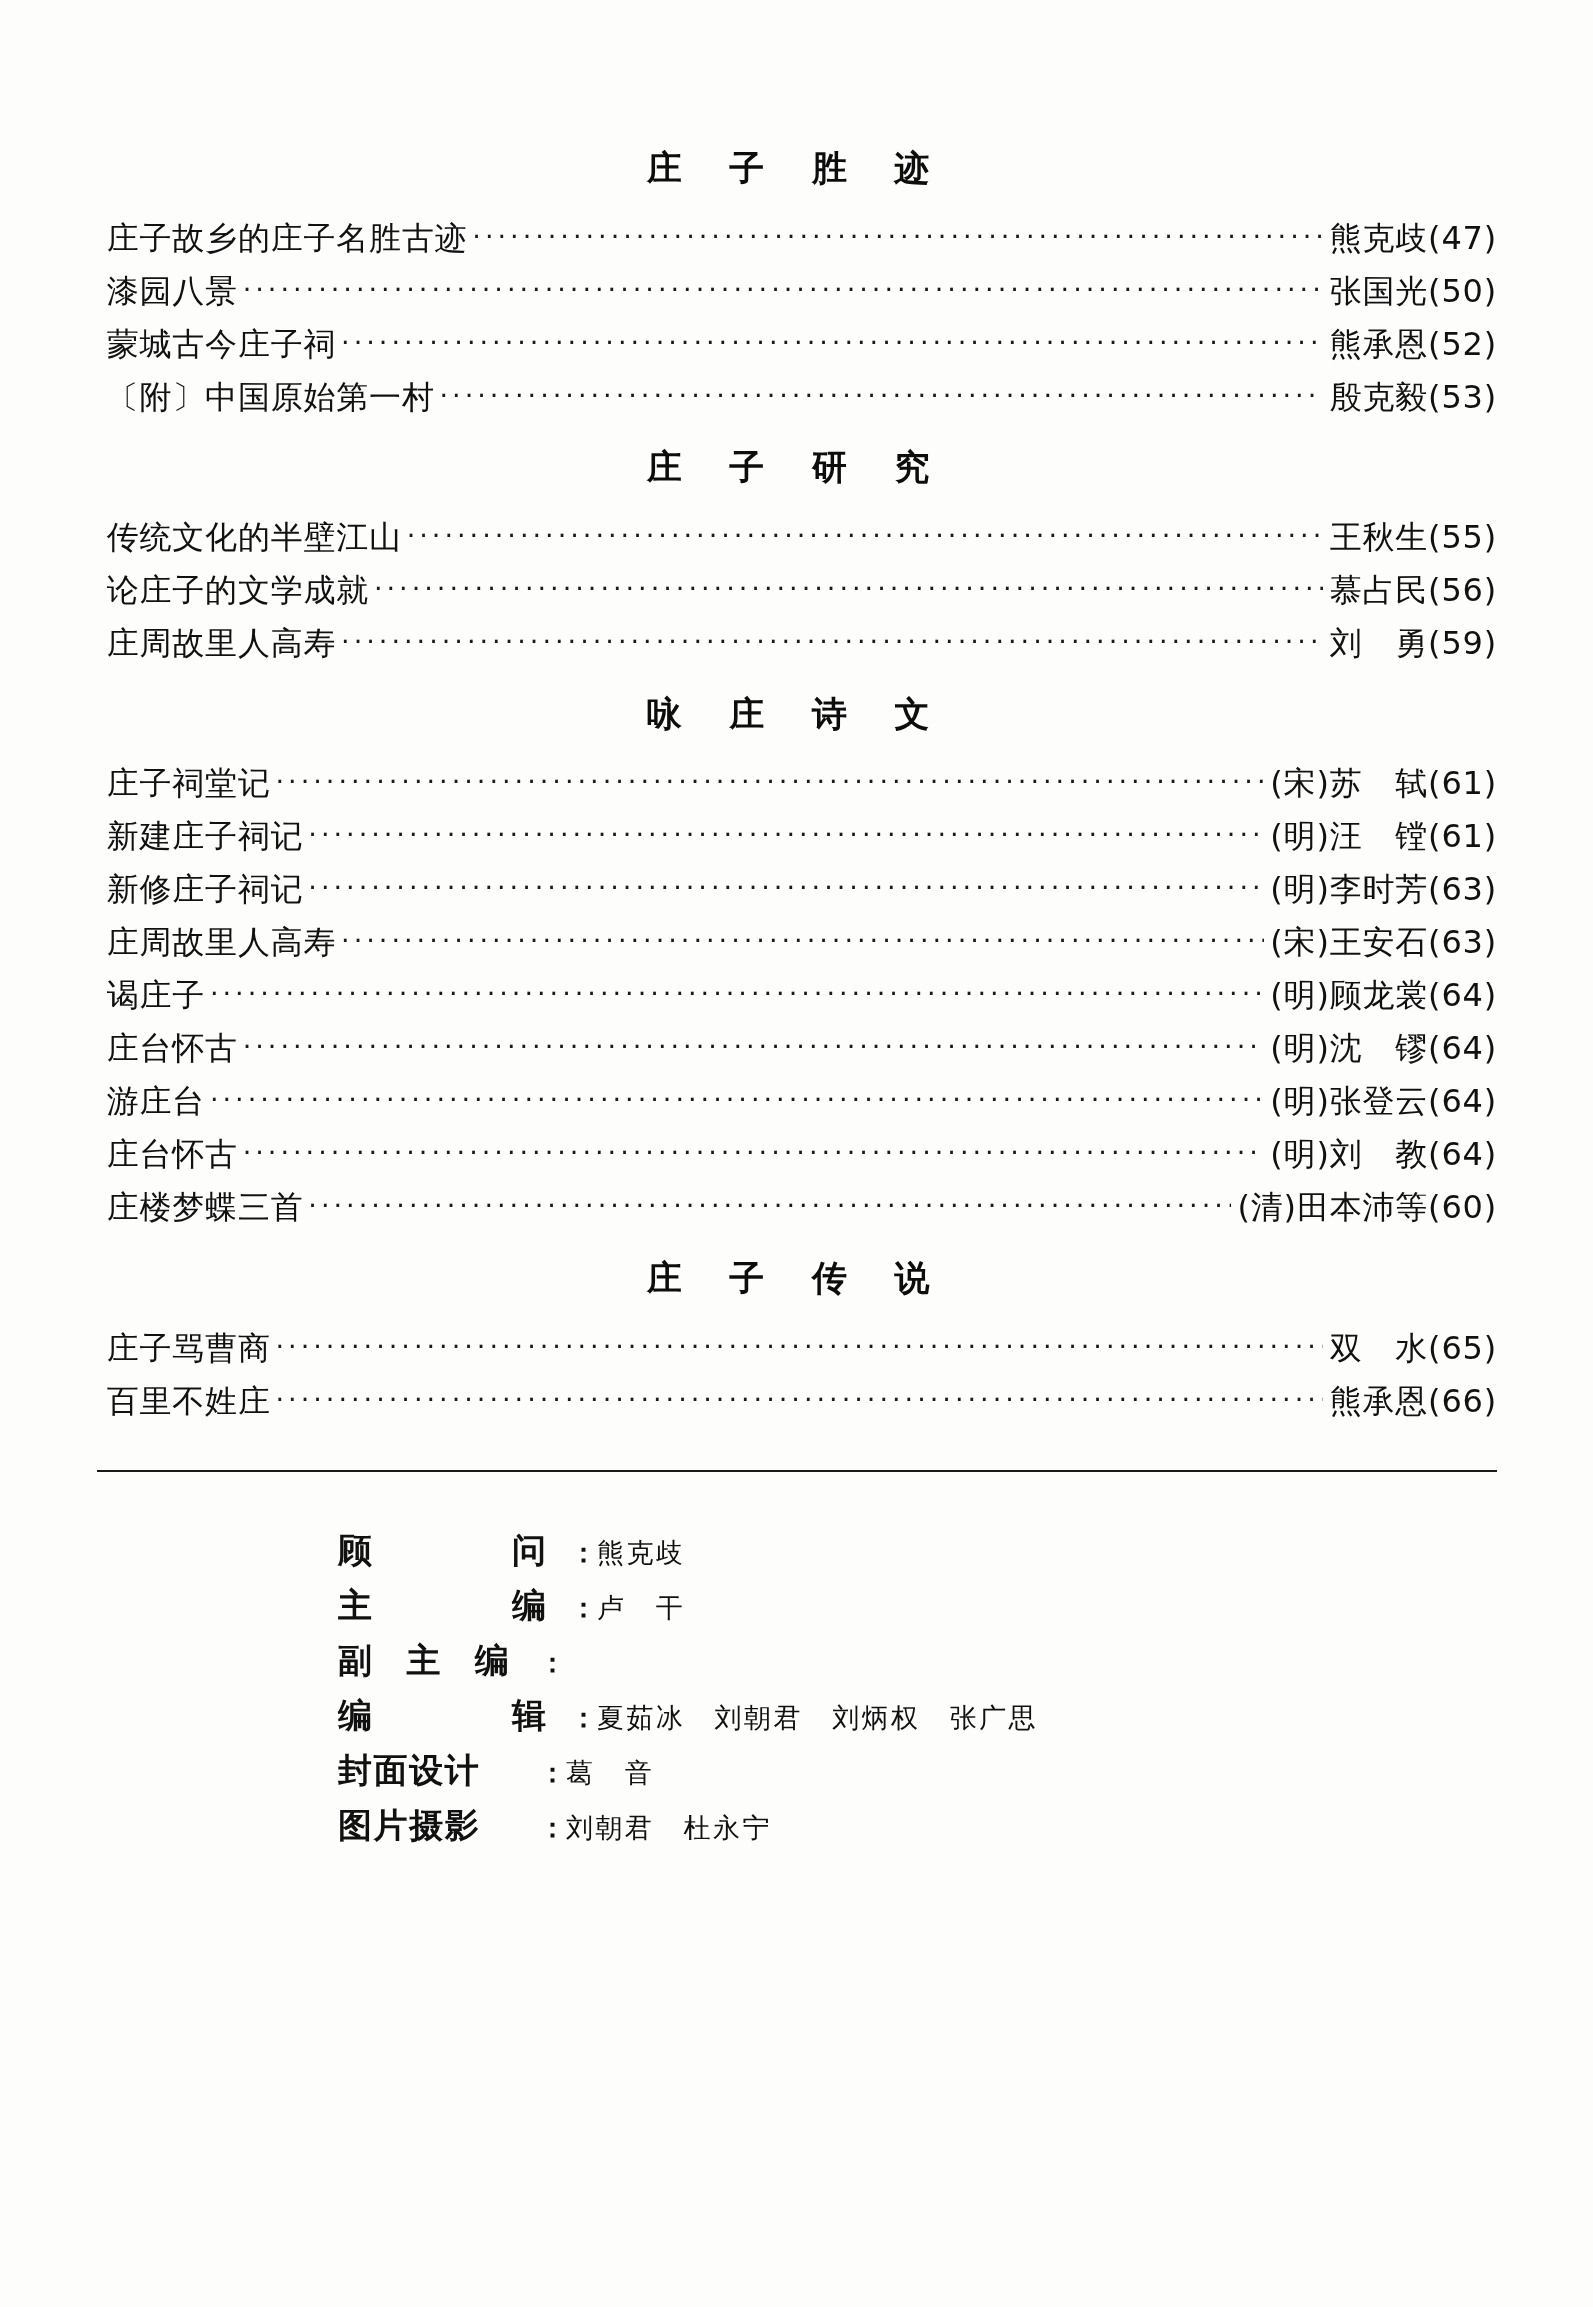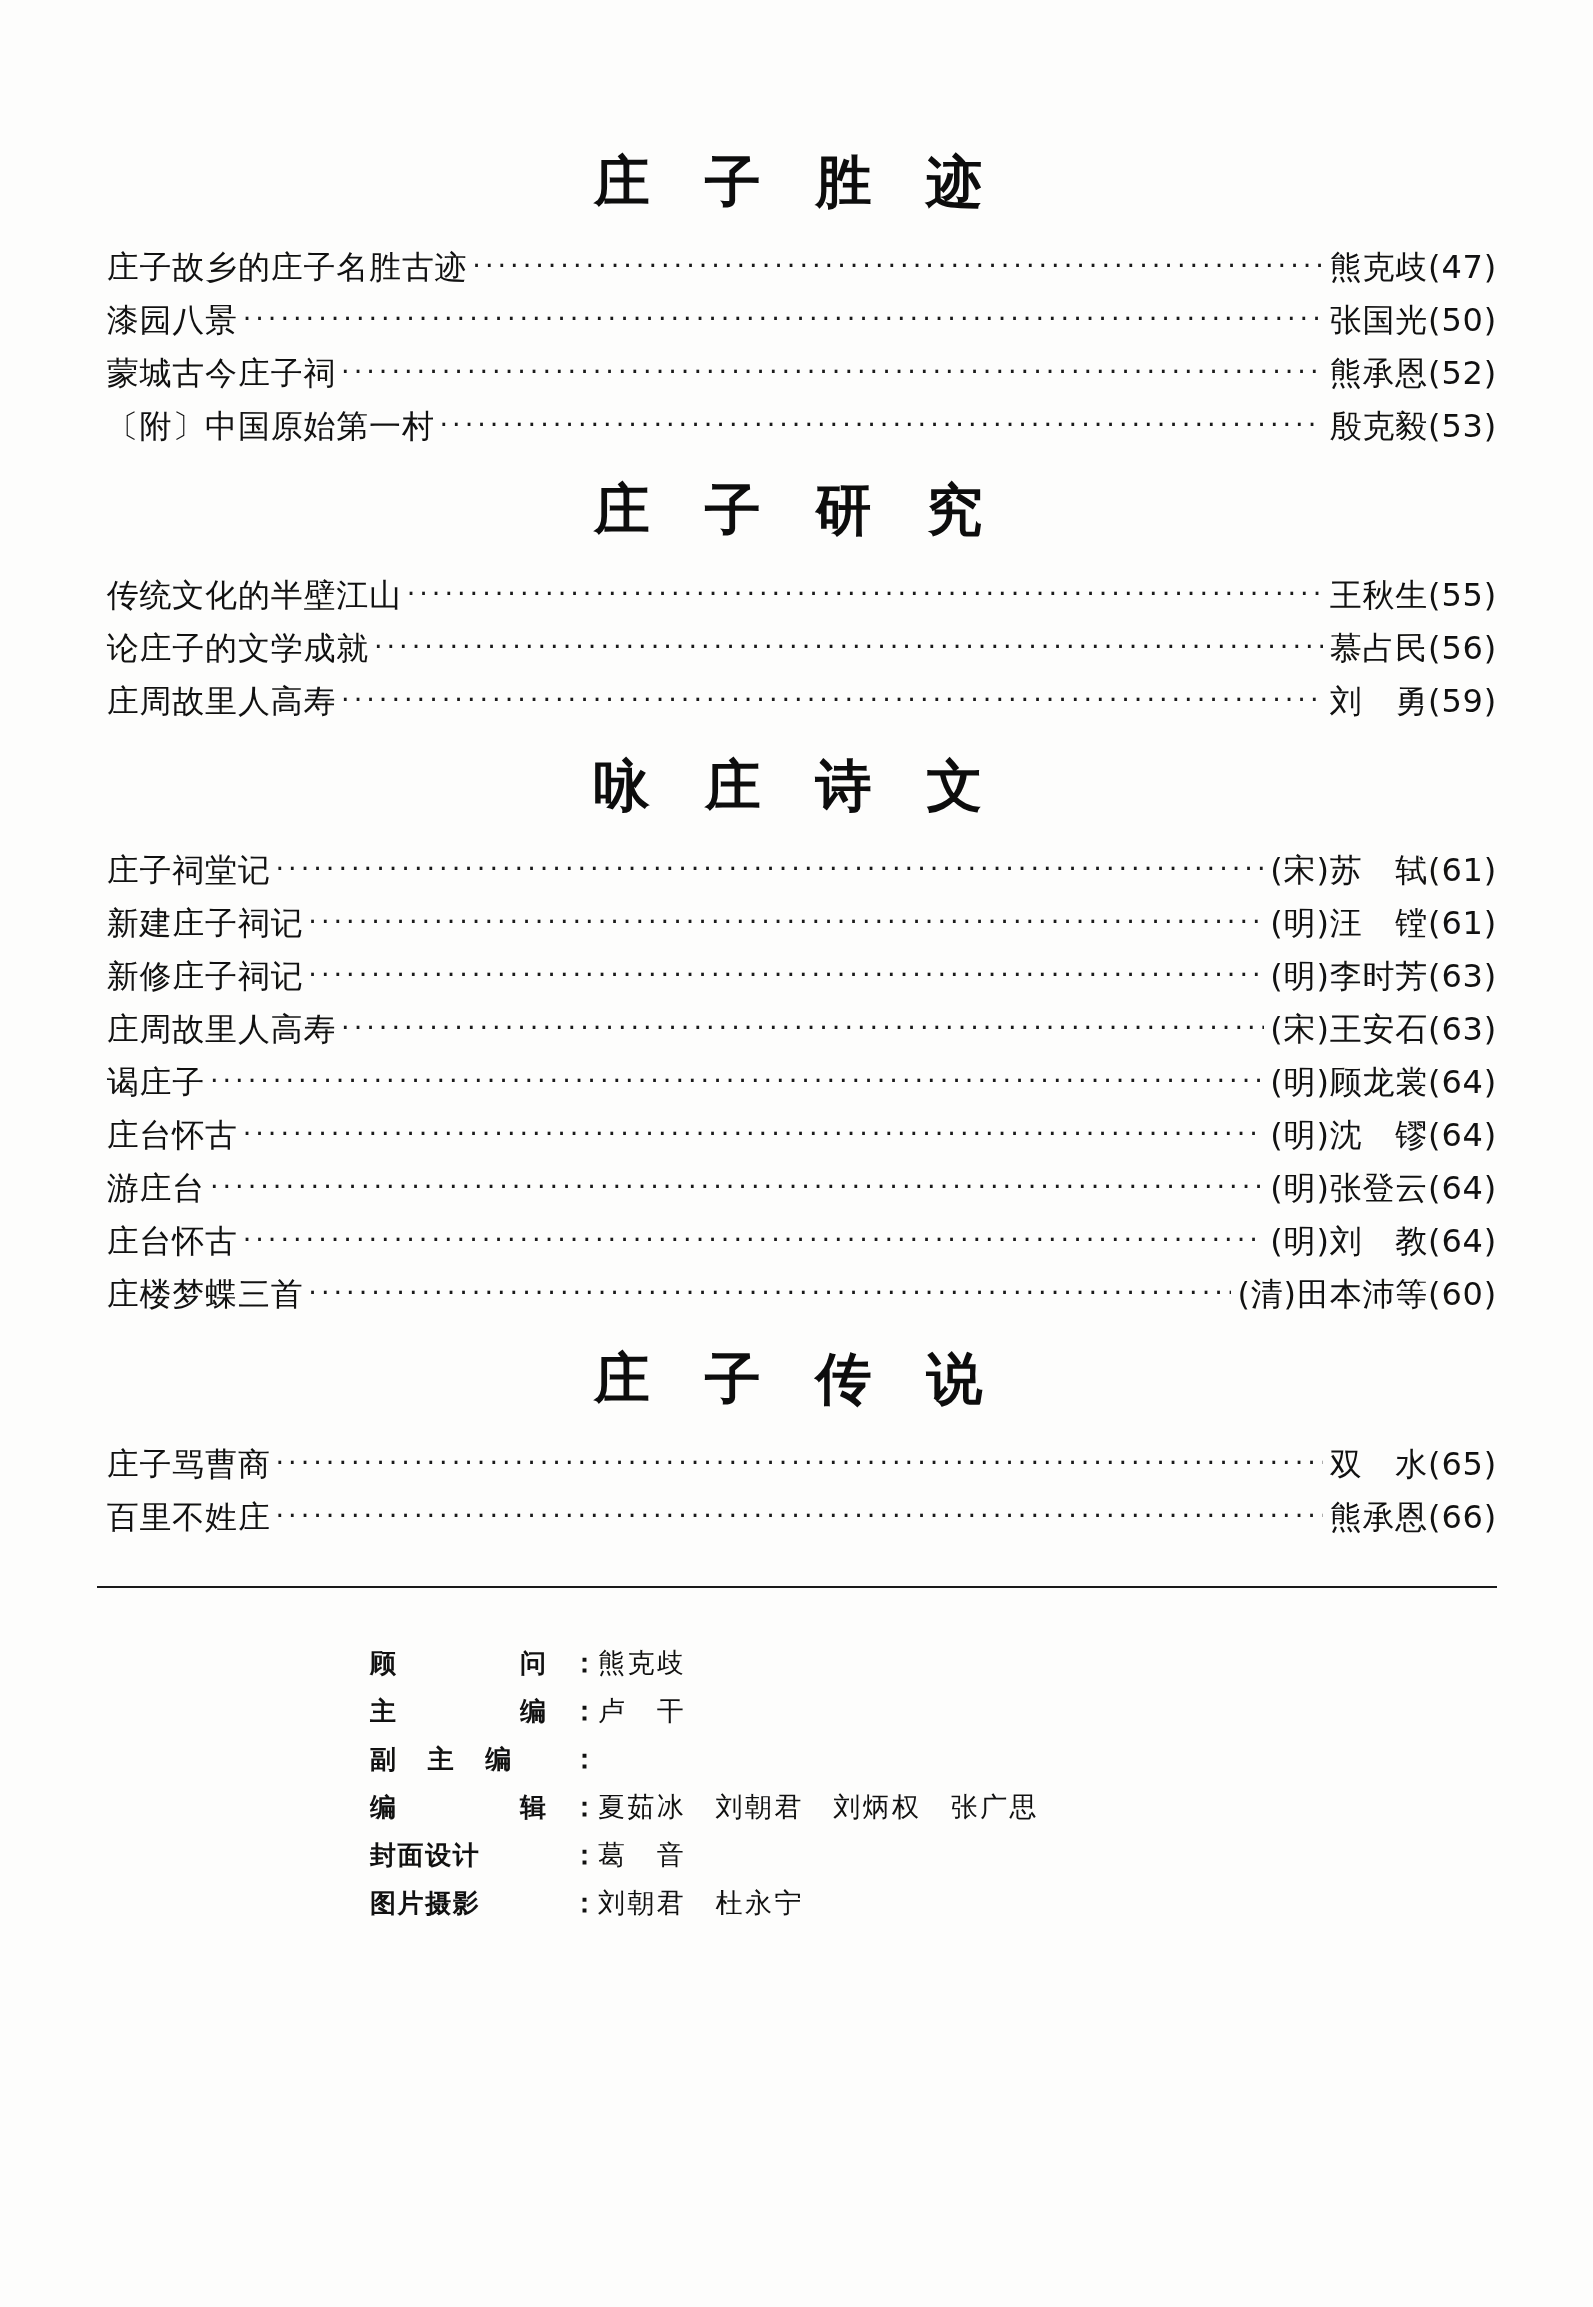--- a/index.html
+++ b/index.html
@@ -26,21 +26,21 @@
   .content {
     position: absolute;
     left: 97px;
     top: 145px;
     width: 1400px;
   }
 
   
   .section-title {
     text-align: center;
-    font-size: 56px;
+    font-size: 35px;
     font-weight: bold;
     letter-spacing: 17.7px;
     margin: 21px 0 19.3px 0;
     color: #0d0d0d;
     font-family: "DejaVu Sans", "Liberation Sans", sans-serif;
   }
   .section-title.first { margin-top: 0; }
 
   .entries {
     margin: 0 0 3.2px 0;
@@ -105,22 +105,21 @@
     display: flex;
     align-items: baseline;
     padding: 10.5px 0;
     white-space: nowrap;
   }
   .credit-label {
     flex: 0 0 201px;
     font-weight: bold;
     letter-spacing: 1.6px;
     font-family: "DejaVu Sans", "Liberation Sans", sans-serif;
-    font-size: 26px;
-    margin-left: 32px;
+    font-size: 34px;
   }
   .credit-label.spread2 { letter-spacing: 24px; }
   .credit-label.spread3 { letter-spacing: 11.3px; }
   .credit-colon {
     flex: 0 0 27px;
     font-weight: bold;
   }
   .credit-value {
     flex: 1 1 auto;
     letter-spacing: 2.4px;

